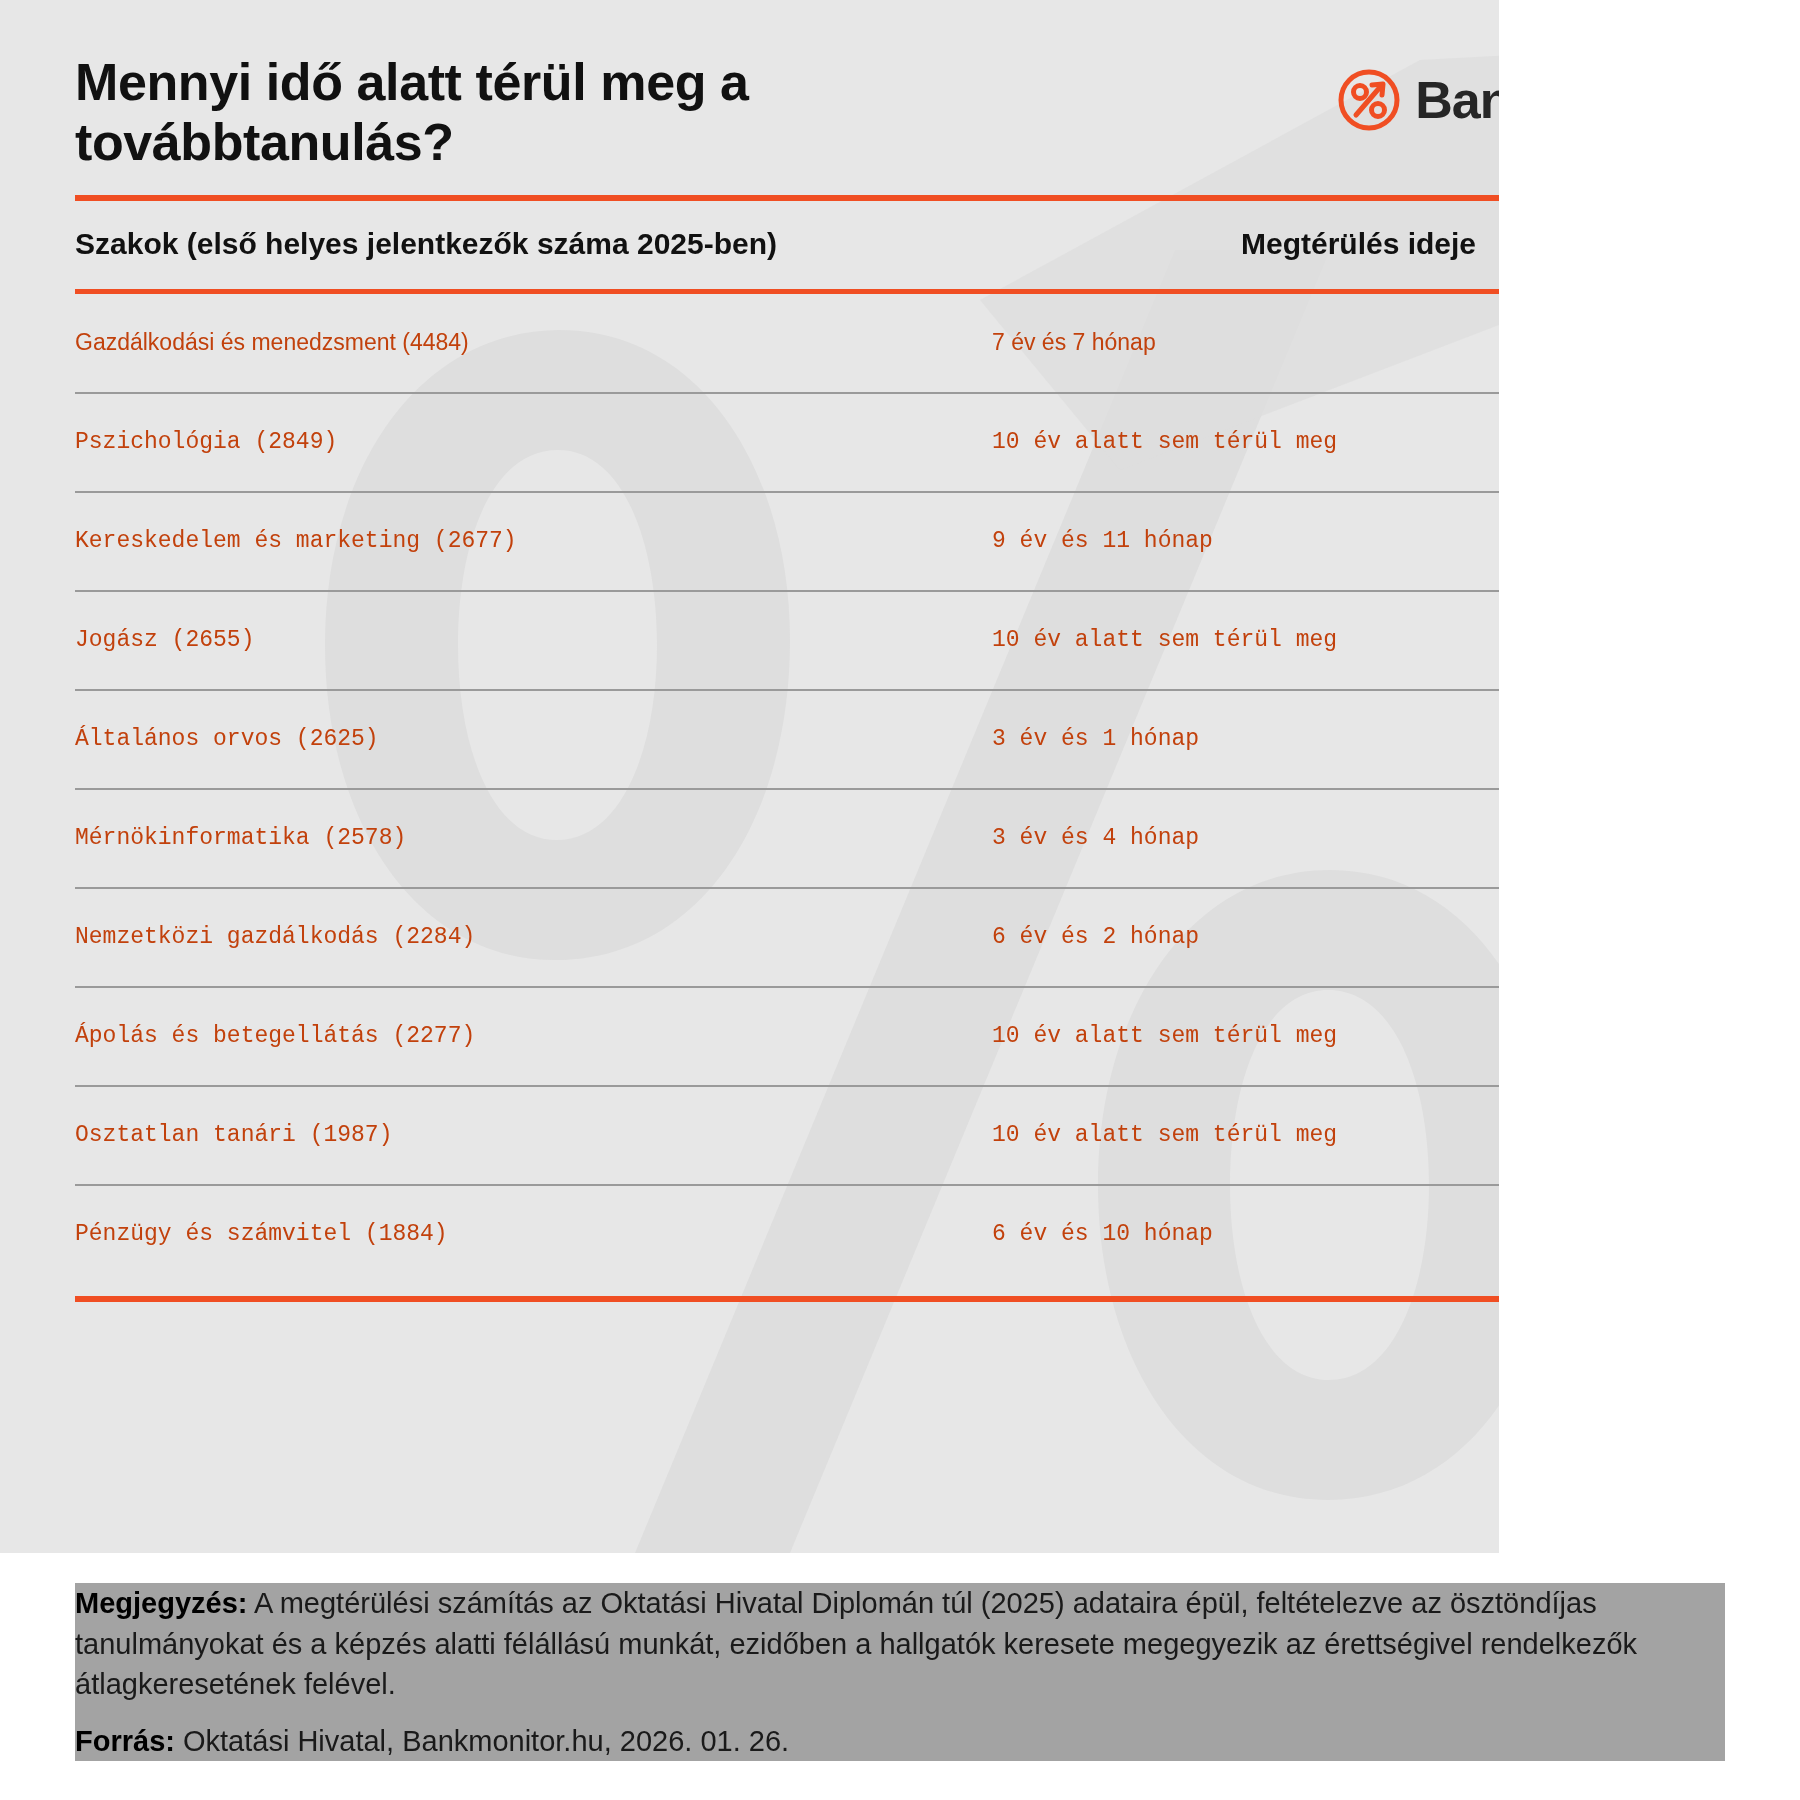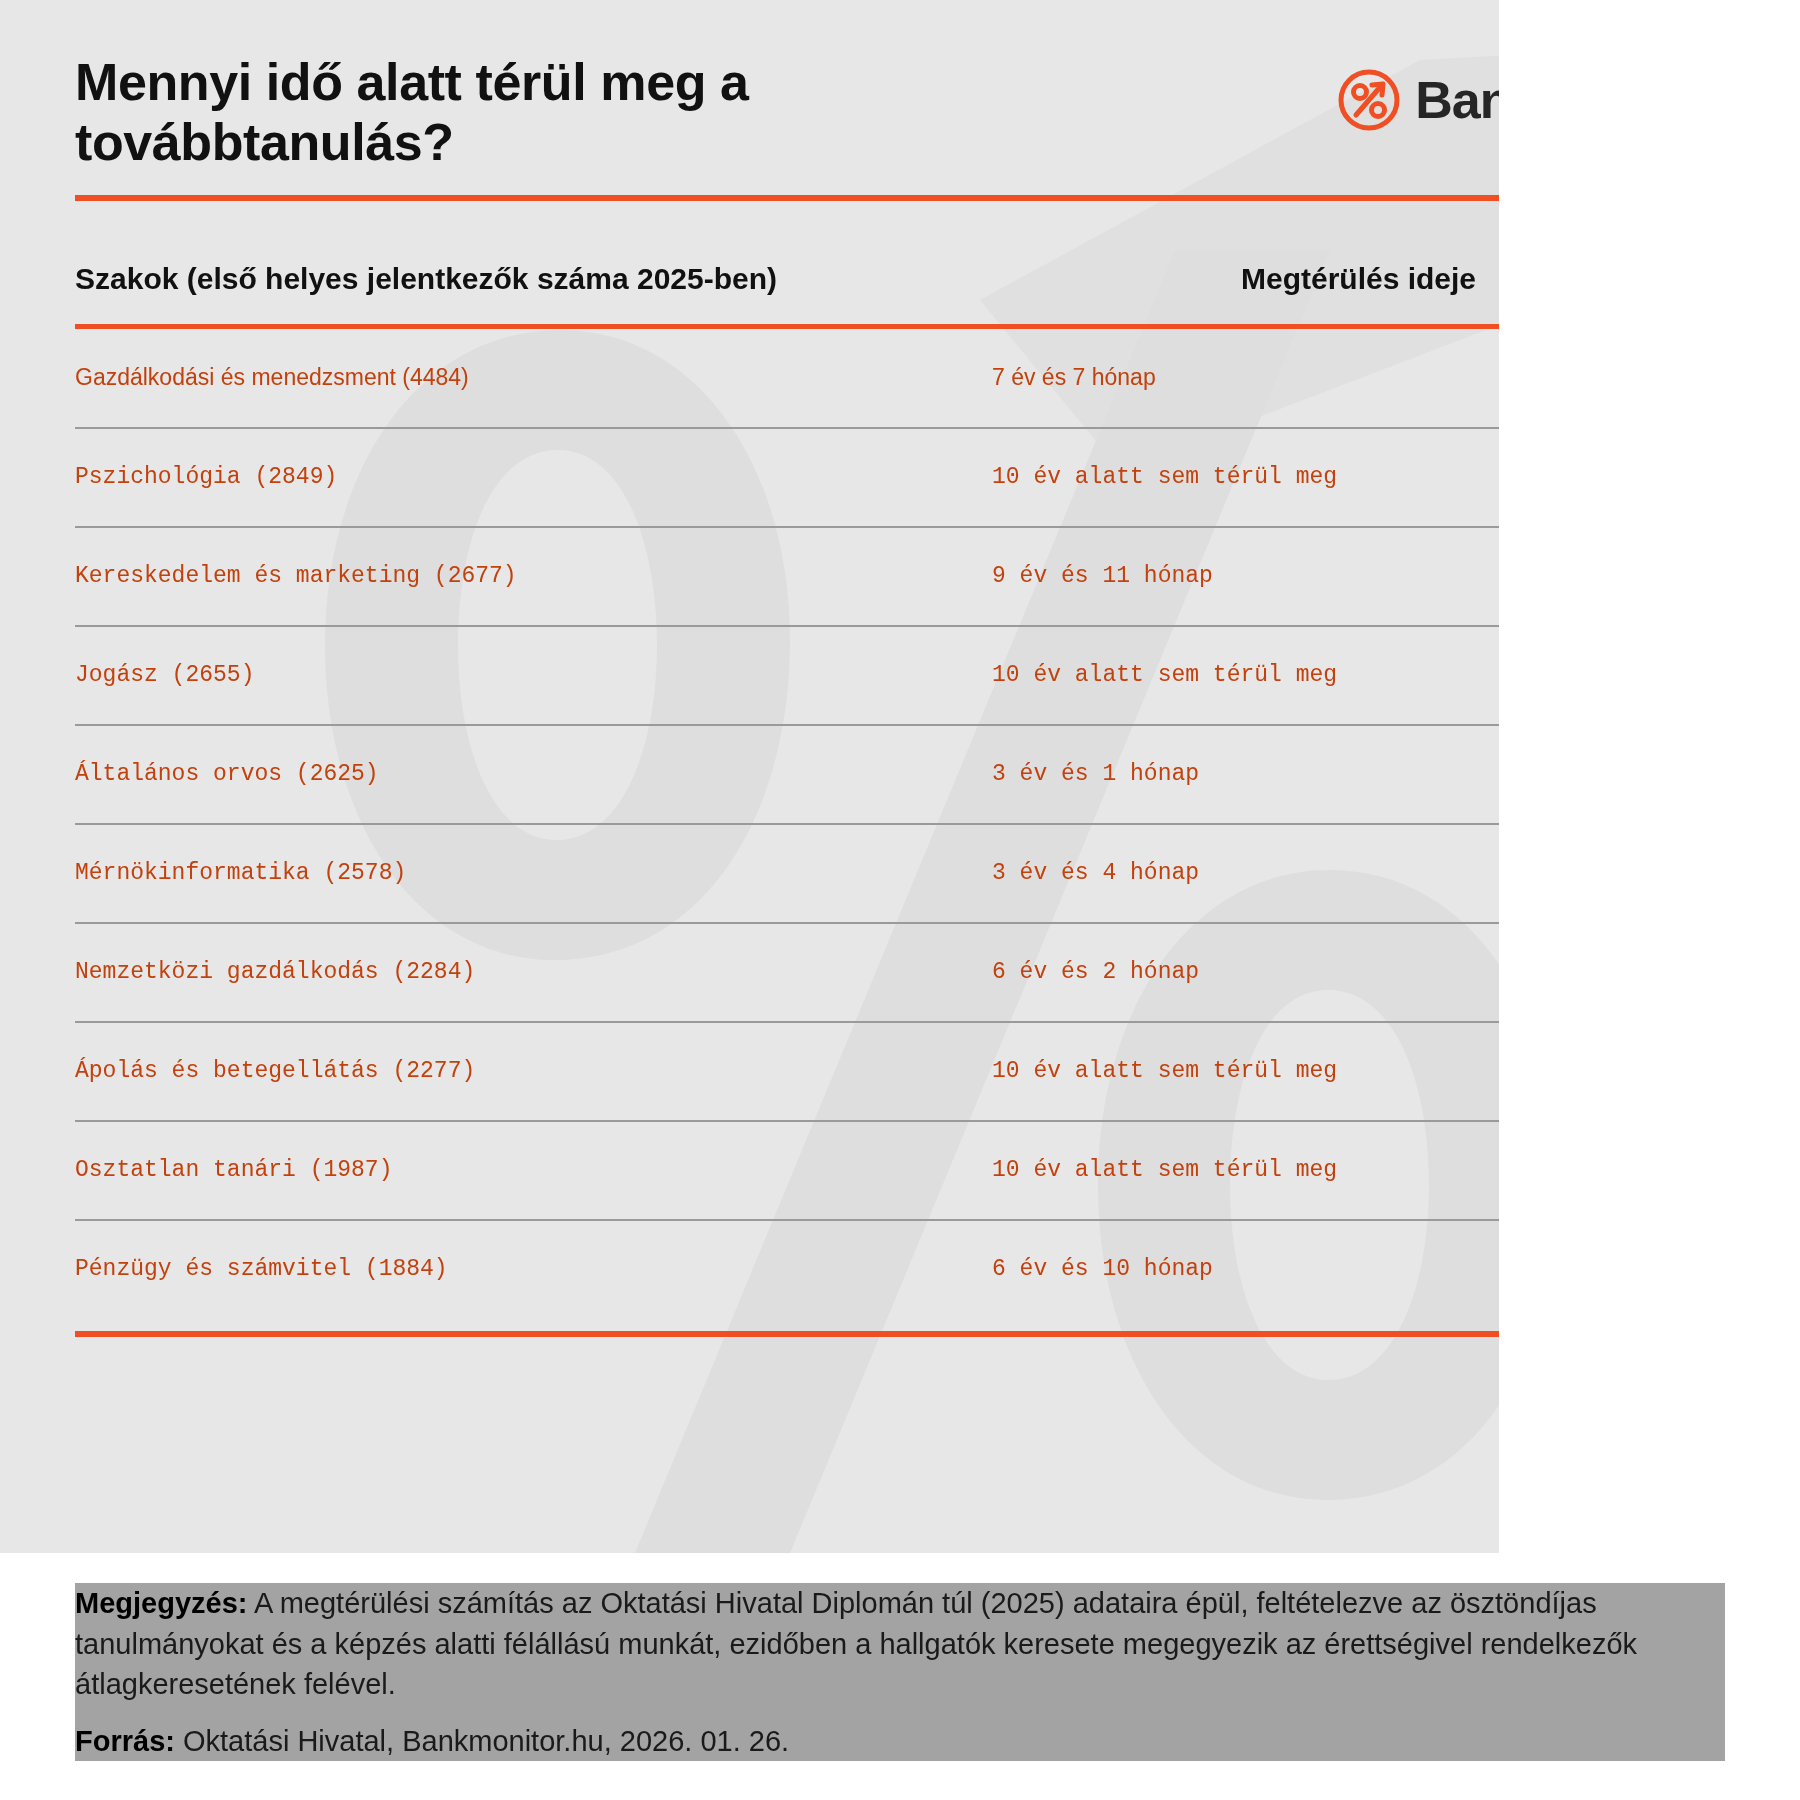--- a/index.html
+++ b/index.html
@@ -90,21 +90,20 @@
     background: #f04e23;
     width: 100%;
   }
   .rule-orange.thin { height: 5px; }
 
   
   table.data {
     width: 100%;
     border-collapse: collapse;
     table-layout: fixed;
-    margin-top: 35px;
   }
   table.data col.c1 { width: 917px; }
   table.data col.c2 { width: 733px; }
 
   table.data th {
     font-size: 30px;
     font-weight: 700;
     color: #111111;
     padding: 24px 0 26px 0;
     line-height: 1.26;

